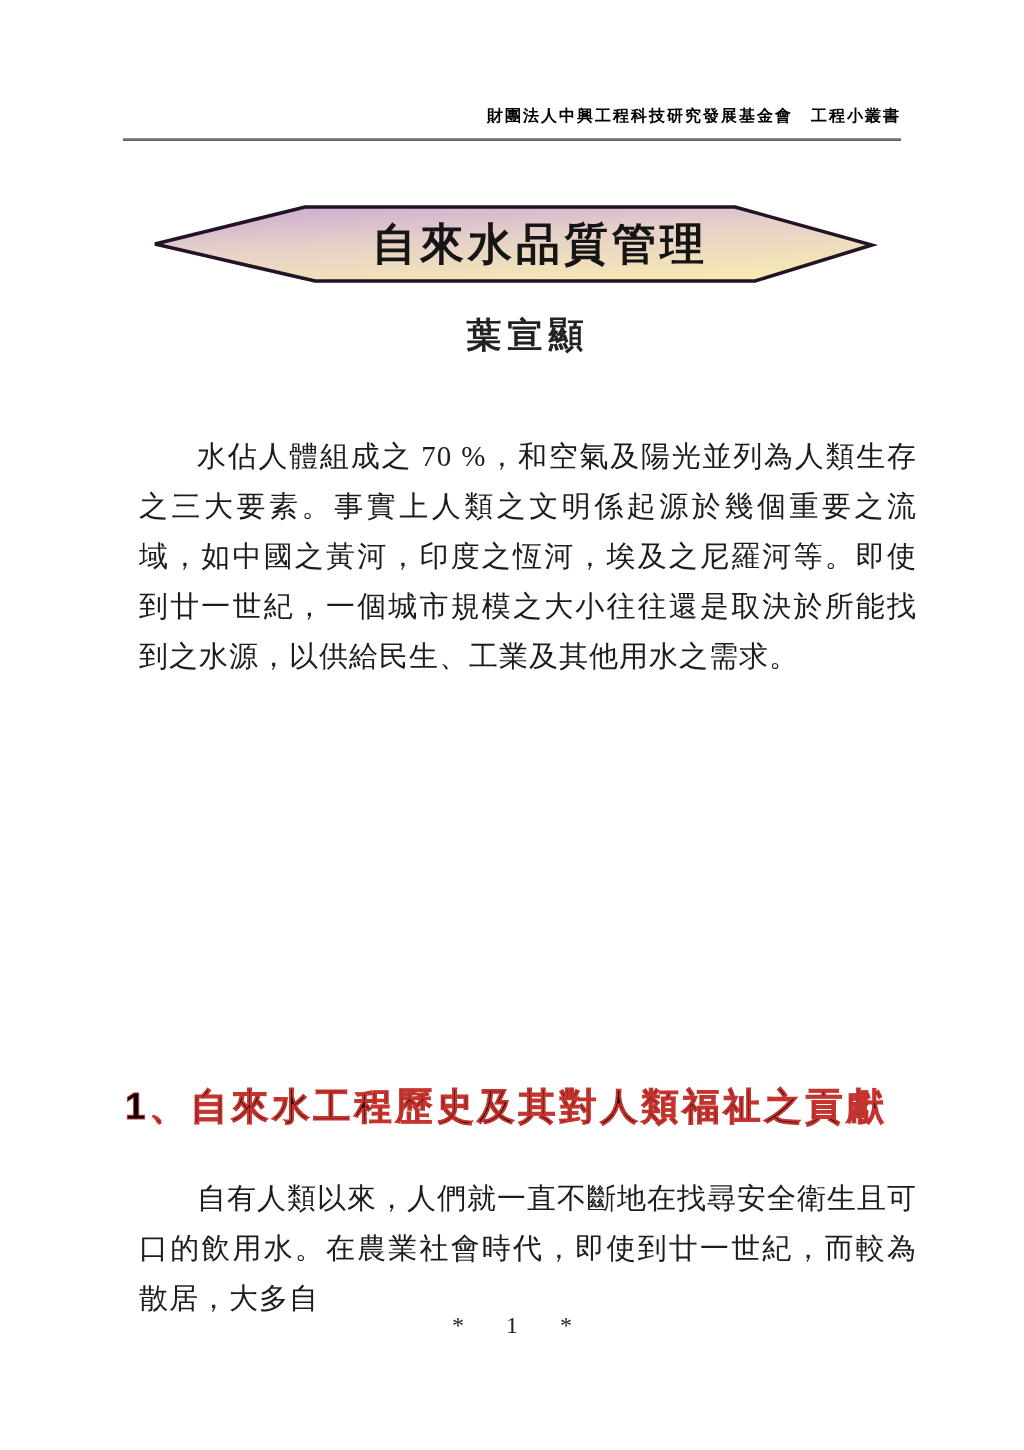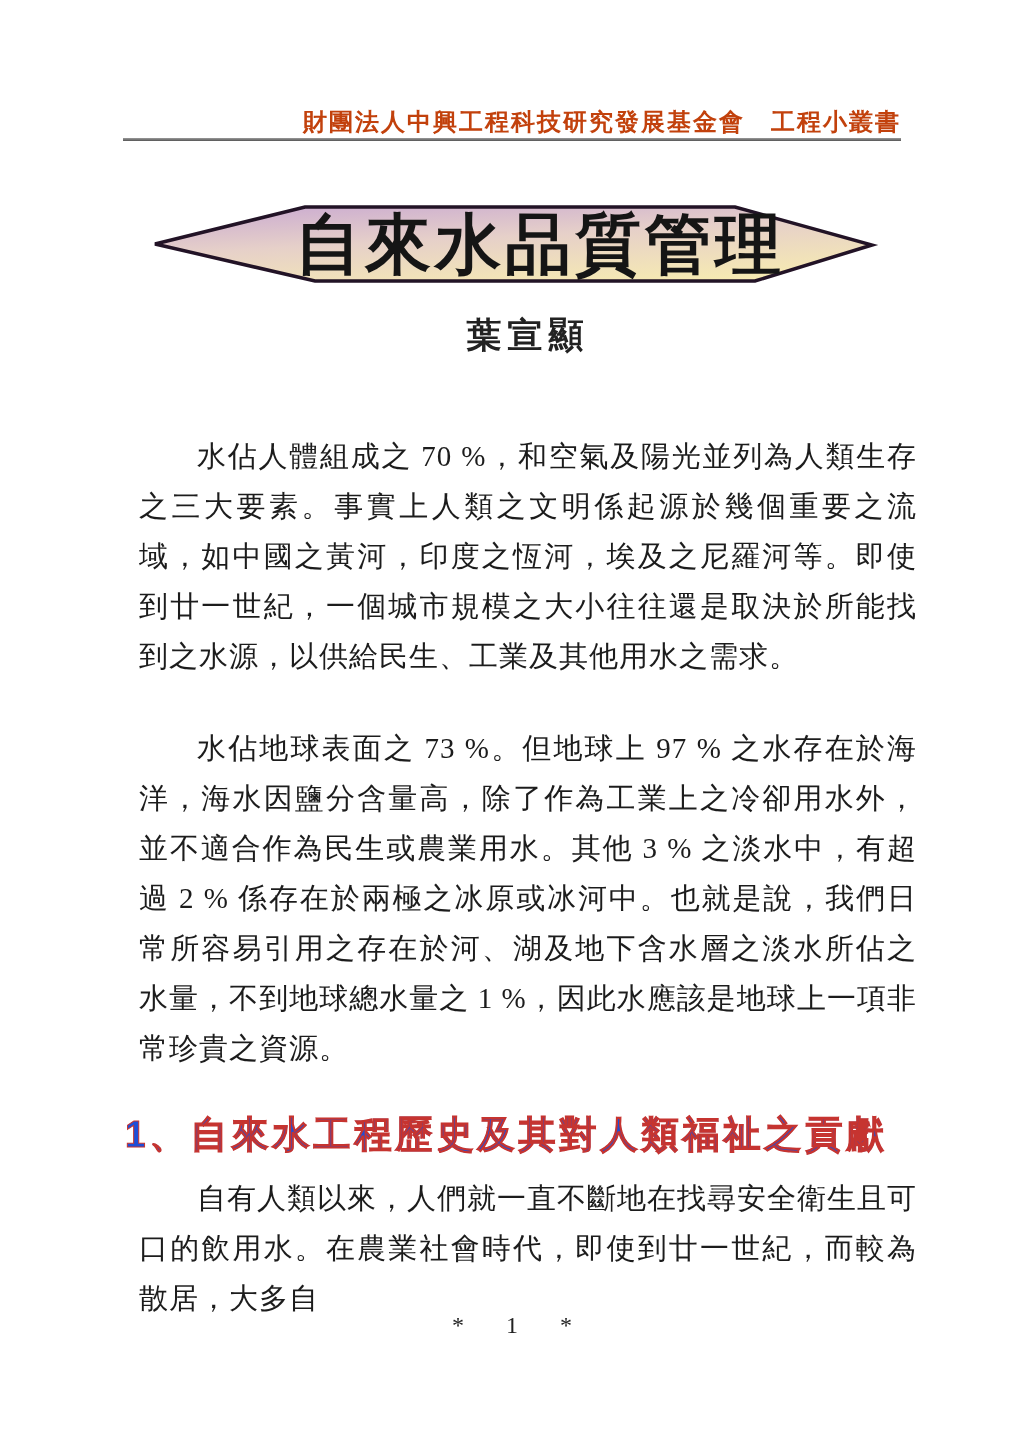--- a/index.html
+++ b/index.html
@@ -15,24 +15,24 @@
     overflow: hidden;
     font-family: "Liberation Serif", "DejaVu Serif", serif;
     color: #1c1c1c;
   }
   .header {
     position: absolute;
     top: 106px;
     left: 123px;
     width: 778px;
     text-align: right;
-    font-size: 24px;
+    font-size: 16px;
     font-weight: bold;
     letter-spacing: 2px;
-    color: #c2410c;
+    color: #000000;
     font-family: "Liberation Serif", "DejaVu Serif", serif;
   }
   .header-rule {
     position: absolute;
     top: 138px;
     left: 123px;
     width: 778px;
     height: 3px;
     background: linear-gradient(#9a9a9a, #555555);
   }
@@ -49,21 +49,21 @@
     left: 0;
   }
   .banner-title {
     position: absolute;
     top: 0;
     left: 70px;
     width: 640px;
     height: 84px;
     line-height: 82px;
     text-align: center;
-    font-size: 66px;
+    font-size: 44px;
     font-weight: bold;
     color: #151515;
     letter-spacing: 4px;
     font-family: "Liberation Sans", "DejaVu Sans", sans-serif;
   }
   .author {
     position: absolute;
     top: 312px;
     left: 0;
     width: 1024px;
@@ -85,27 +85,27 @@
     text-align: justify;
     text-indent: 58px;
     color: #1c1c1c;
     letter-spacing: 1px;
   }
   .para1 { top: 415px; }
   .para2 { top: 707px; }
   .para3 { top: 1157px; }
   .section-heading {
     position: absolute;
-    top: 1110px;
+    top: 1082px;
     left: 125px;
     width: 778px;
     margin: 0;
     font-size: 37px;
     font-weight: bold;
-    color: #1d4ed8;
+    color: #000000;
     letter-spacing: 4px;
     font-family: "Liberation Sans", "DejaVu Sans", sans-serif;
     -webkit-text-stroke: 1px #c63430;
   }
   .footer {
     position: absolute;
     top: 1312px;
     left: 0;
     width: 1024px;
     text-align: center;
@@ -139,21 +139,20 @@
       </defs>
       <polygon points="5,41 155,4 585,4 722,42 605,78 165,78" fill="url(#bannerGrad)" stroke="#221326" stroke-width="3.5" stroke-linejoin="miter"></polygon>
     </svg>
     <div class="banner-title">自來水品質管理</div>
   </div>
 
   <div class="author">葉宣顯</div>
 
   <p class="body-para para1">水佔人體組成之 70 %，和空氣及陽光並列為人類生存之三大要素。事實上人類之文明係起源於幾個重要之流域，如中國之黃河，印度之恆河，埃及之尼羅河等。即使到廿一世紀，一個城市規模之大小往往還是取決於所能找到之水源，以供給民生、工業及其他用水之需求。</p>
 
-  <p class="body-para para2">水佔地球表面之 73 %。但地球上 97 % 之水存在於海洋，海水因鹽分含量高，除了作為工業上之冷卻用水外，並不適合作為民生或農業用水。其他 3 % 之淡水中，有超過 2 % 係存在於兩極之冰原或冰河中。也就是說，我們日常所容易引用之存在於河、湖及地下含水層之淡水所佔之水量，不到地球總水量之 1 %，因此水應該是地球上一項非常珍貴之資源。</p>
 
   <h2 class="section-heading">1、自來水工程歷史及其對人類福祉之貢獻</h2>
 
   <p class="body-para para3">自有人類以來，人們就一直不斷地在找尋安全衛生且可口的飲用水。在農業社會時代，即使到廿一世紀，而較為散居，大多自</p>
 
   <div class="footer">
     <span>*</span>
     <span>1</span>
     <span>*</span>
   </div>

